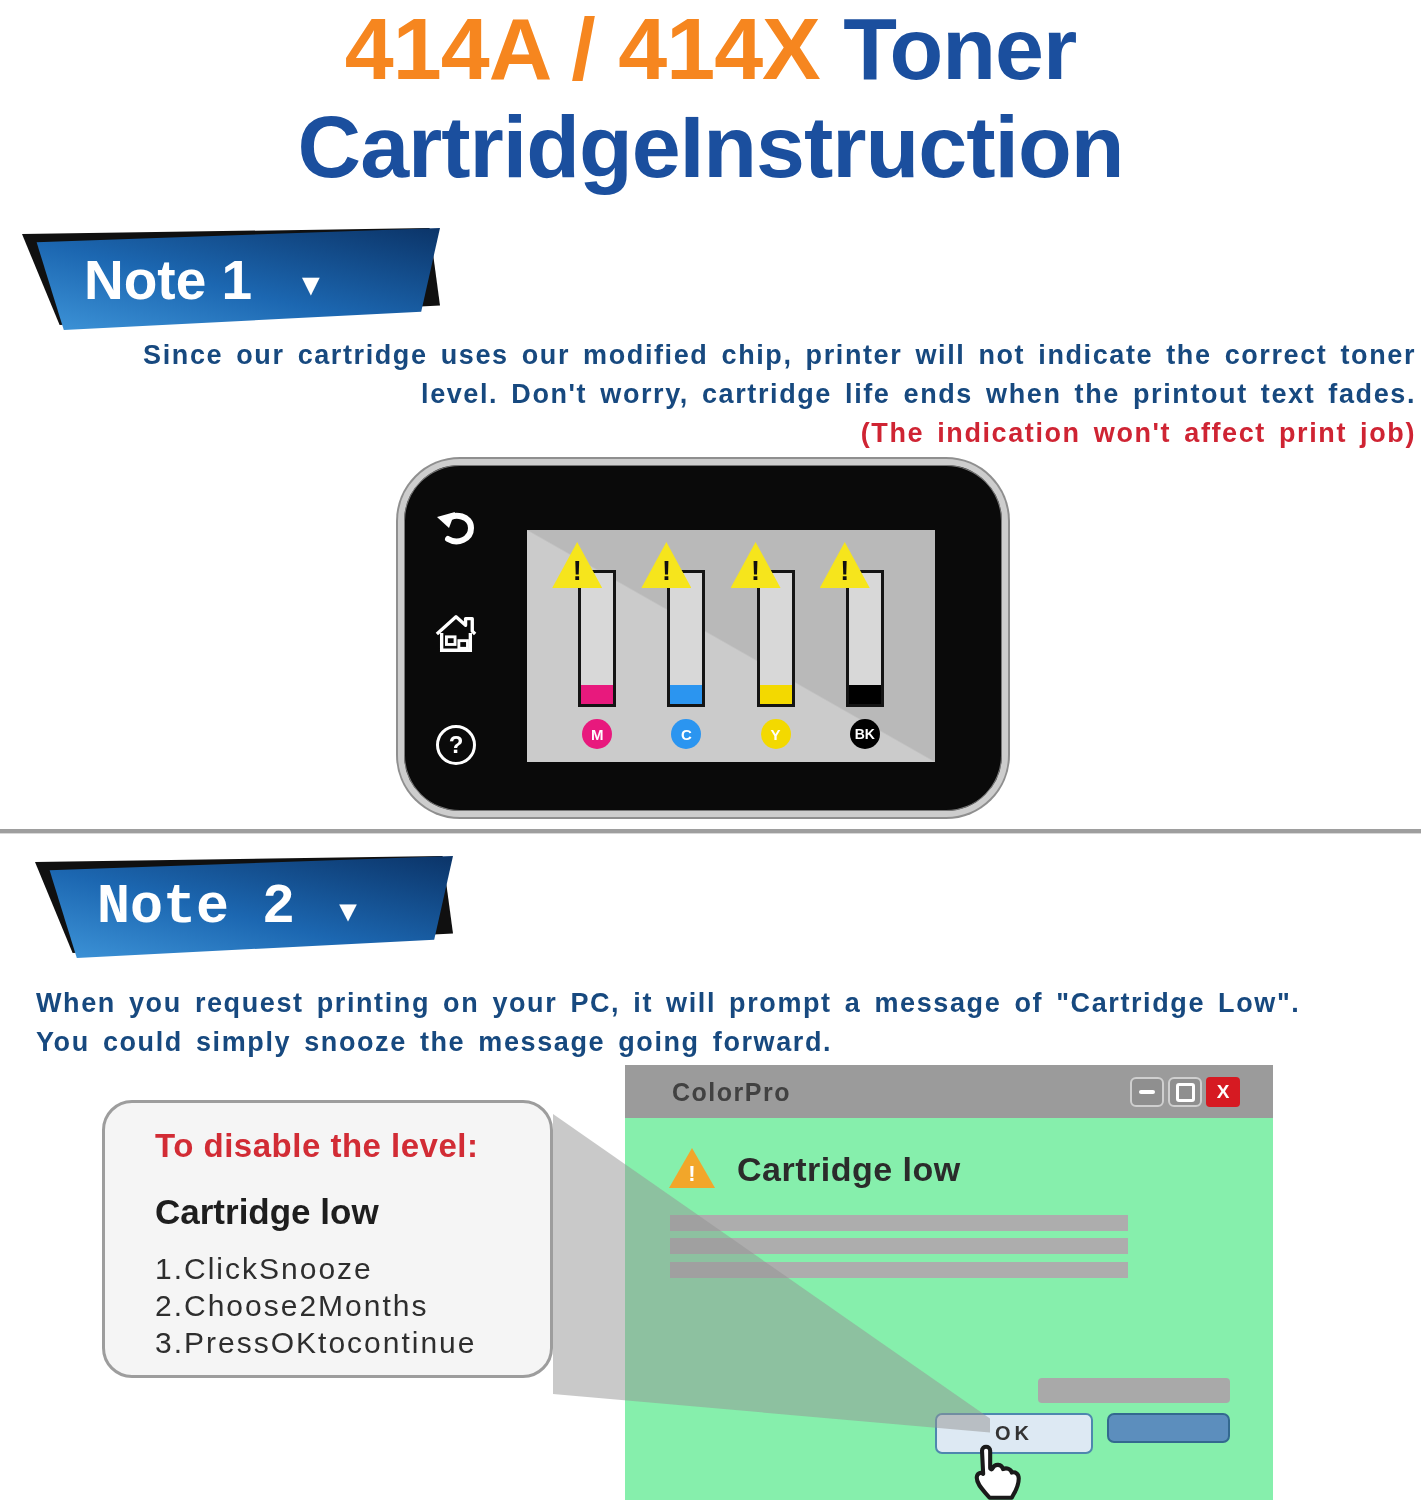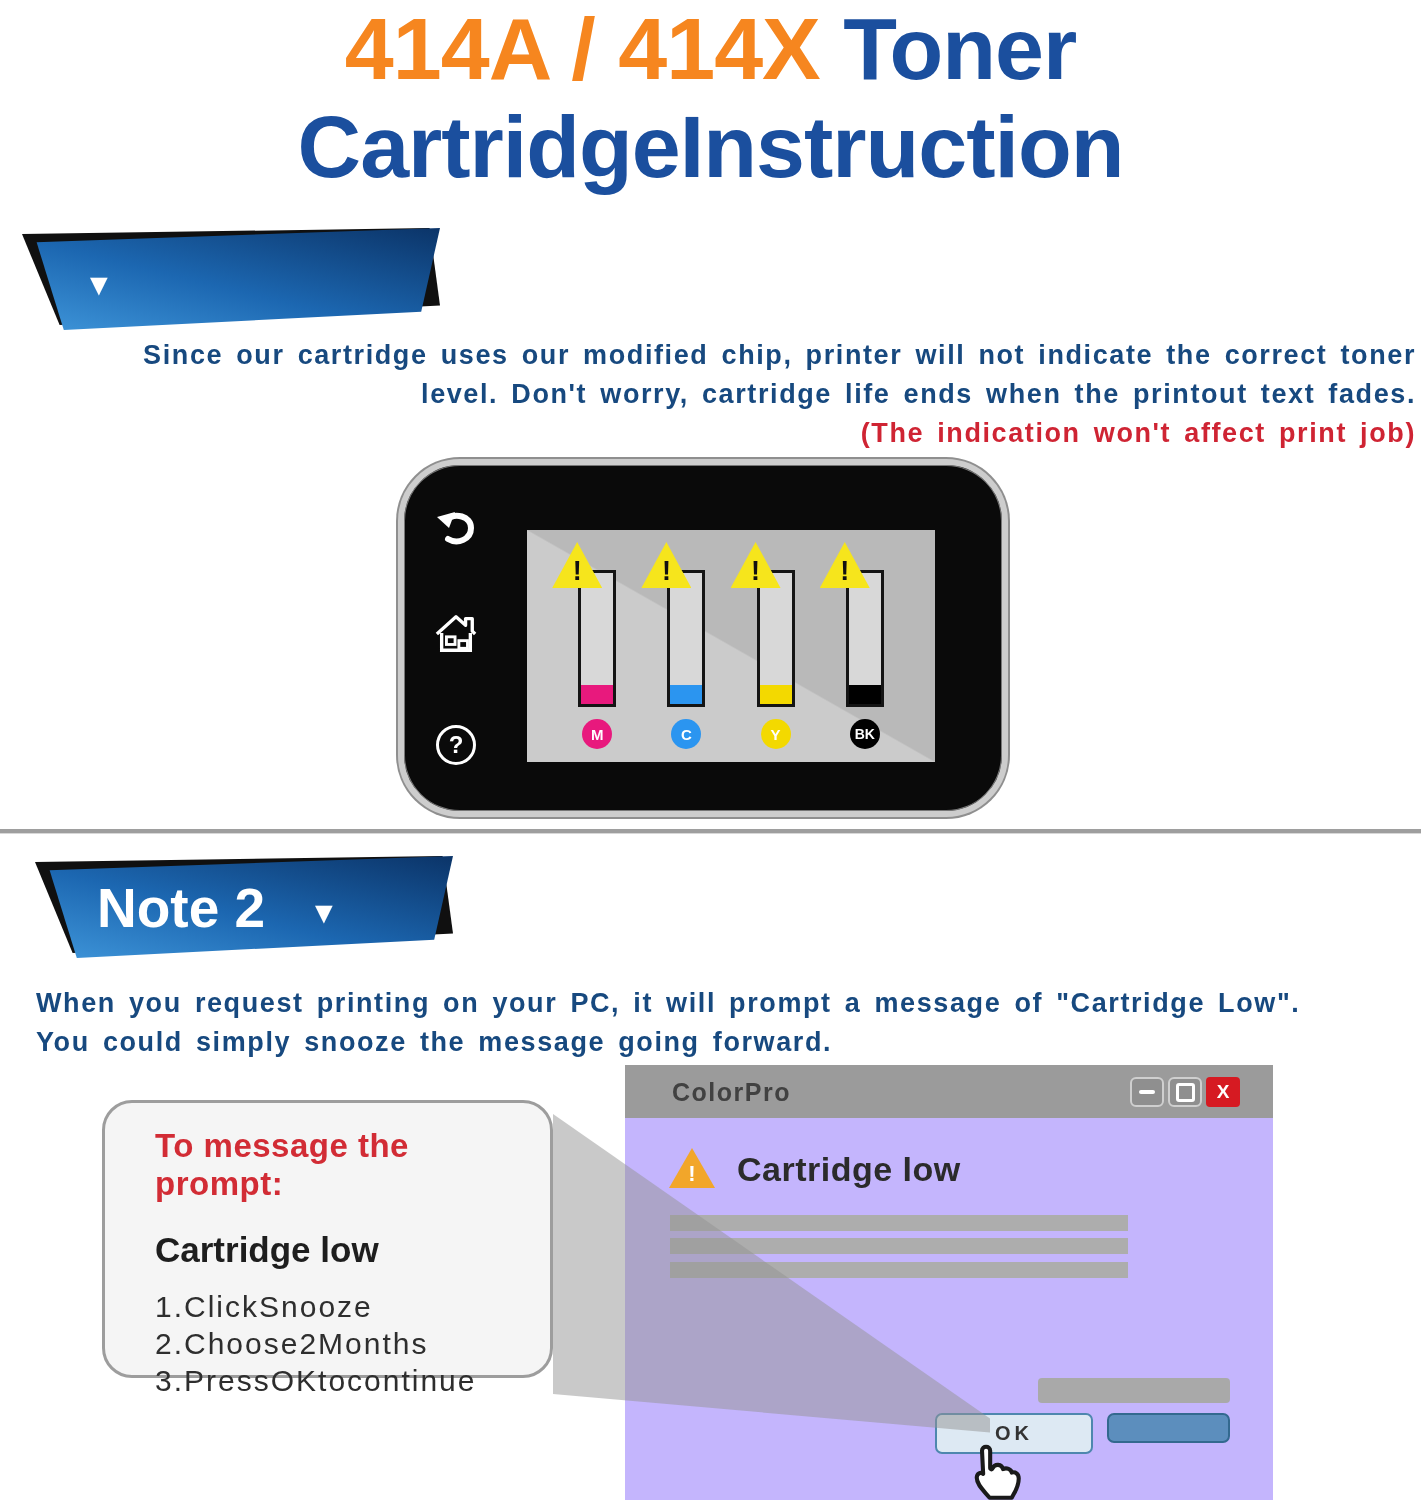--- a/index.html
+++ b/index.html
@@ -55,21 +55,21 @@
   .badge{margin:12px auto 0 auto;width:30px;height:30px;border-radius:50%;
          color:#fff;font-weight:bold;font-size:15px;display:flex;align-items:center;
          justify-content:center;letter-spacing:0;}
   .badge.bk{font-size:14px;}
 
   
   .divider{position:absolute;left:0;top:829px;width:1421px;height:4px;background:#9e9e9e;
            border-bottom:1px solid #d8d8d8;}
 
   
-  .dialog{position:absolute;left:625px;top:1065px;width:648px;height:435px;background:#c4b5fd;}
+  .dialog{position:absolute;left:625px;top:1065px;width:648px;height:435px;background:#86efac;}
   .dlg-titlebar{position:absolute;left:0;top:0;width:100%;height:53px;background:#9b9b9b;}
   .dlg-title{position:absolute;left:47px;top:13px;font-size:25px;font-weight:bold;
              color:#414141;letter-spacing:1.5px;}
   .win-btn{position:absolute;top:12px;width:34px;height:30px;border-radius:6px;
            display:flex;align-items:center;justify-content:center;box-sizing:border-box;}
   .win-min{left:505px;background:#8f8f8f;border:2px solid #cfcfcf;}
   .win-max{left:543px;background:#8f8f8f;border:2px solid #cfcfcf;}
   .win-close{left:581px;background:#d61a22;border-radius:4px;color:#fff;font-weight:bold;font-size:19px;}
   .glyph-bar{width:16px;height:4px;background:#fff;border-radius:2px;}
   .glyph-box{width:13px;height:13px;border:3px solid #fff;border-radius:3px;}
@@ -114,20 +114,21 @@
 
   <div class="main-title">
     <div><span class="hl">414A / 414X</span><span class="bl"> Toner</span></div>
     <div class="bl">CartridgeInstruction</div>
   </div>
 
   <div class="note-banner" style="left:22px;top:228px;">
     <div class="nb-black"></div>
     <div class="nb-blue"></div>
     <div class="nb-text">
+      <span>Note 1</span>
       <span class="marker">▼</span>
     </div>
   </div>
 
   <div class="para" style="top:336px;text-align:right;">
     <div>Since our cartridge uses our modified chip, printer will not indicate the correct toner</div>
     <div>level. Don't worry, cartridge life ends when the printout text fades.</div>
     <div class="red">(The indication won't affect print job)</div>
   </div>
 
@@ -185,21 +186,21 @@
         <div class="bar">
             <div class="fill" style="background: rgb(0, 0, 0);"></div>
           </div>
         <div class="badge bk" style="background: rgb(0, 0, 0);">BK</div>
       </div>
     </div>
   </div>
 
   <div class="divider"></div>
 
-  <div class="note-banner" style="left:35px;top:856px;">
+  <div class="note-banner" style="left:35px;top:856px;font-family:Liberation Mono, monospace;">
     <div class="nb-black"></div>
     <div class="nb-blue"></div>
     <div class="nb-text">
       <span>Note 2</span>
       <span class="marker">▼</span>
     </div>
   </div>
 
   <div class="para" style="top:984px;">
     <div>When you request printing on your PC, it will prompt a message of "Cartridge Low".</div>
@@ -227,21 +228,21 @@
     <div class="ph-bar ph-3"></div>
     <div class="ph-4"></div>
 
     <div class="btn-ok">OK</div>
     <div class="btn-blue"></div>
   </div>
 
   <div class="beam"></div>
 
   <div class="callout">
-    <div class="co-heading">To message the prompt:</div>
+    <div class="co-heading">To disable the level:</div>
     <div class="co-subheading">Cartridge low</div>
     <div class="co-steps">
       <div>1.ClickSnooze</div>
       <div>2.Choose2Months</div>
       <div>3.PressOKtocontinue</div>
     </div>
   </div>
 
   <div class="hand">
     <svg width="88" height="70" viewBox="0 0 64 60">

